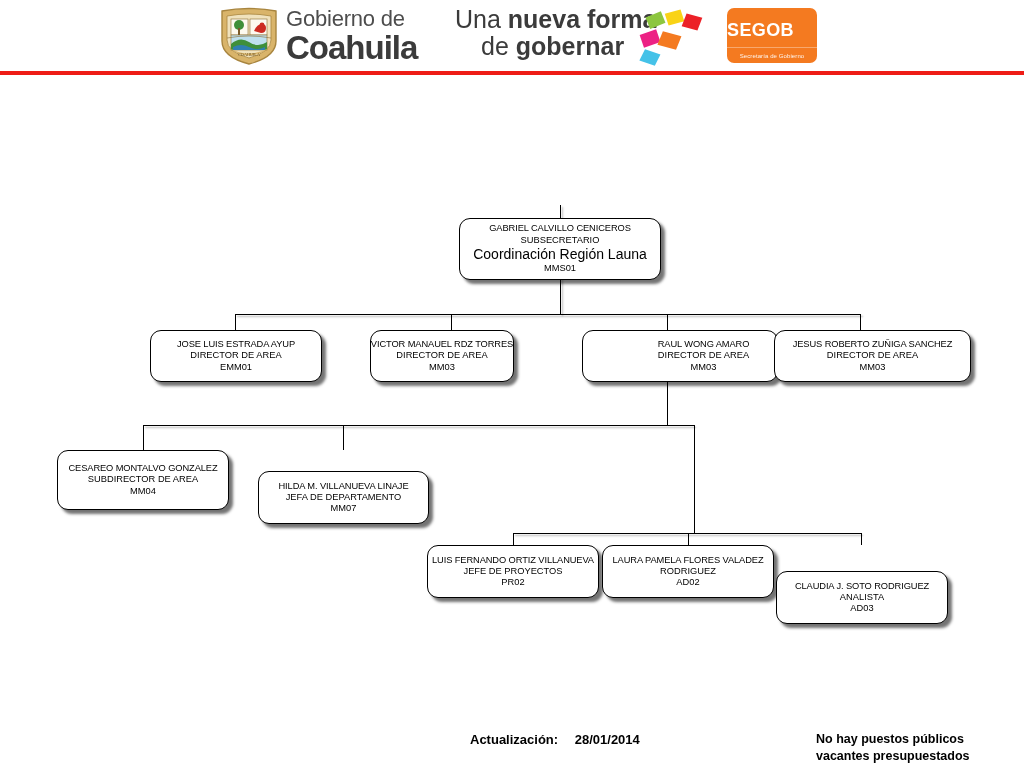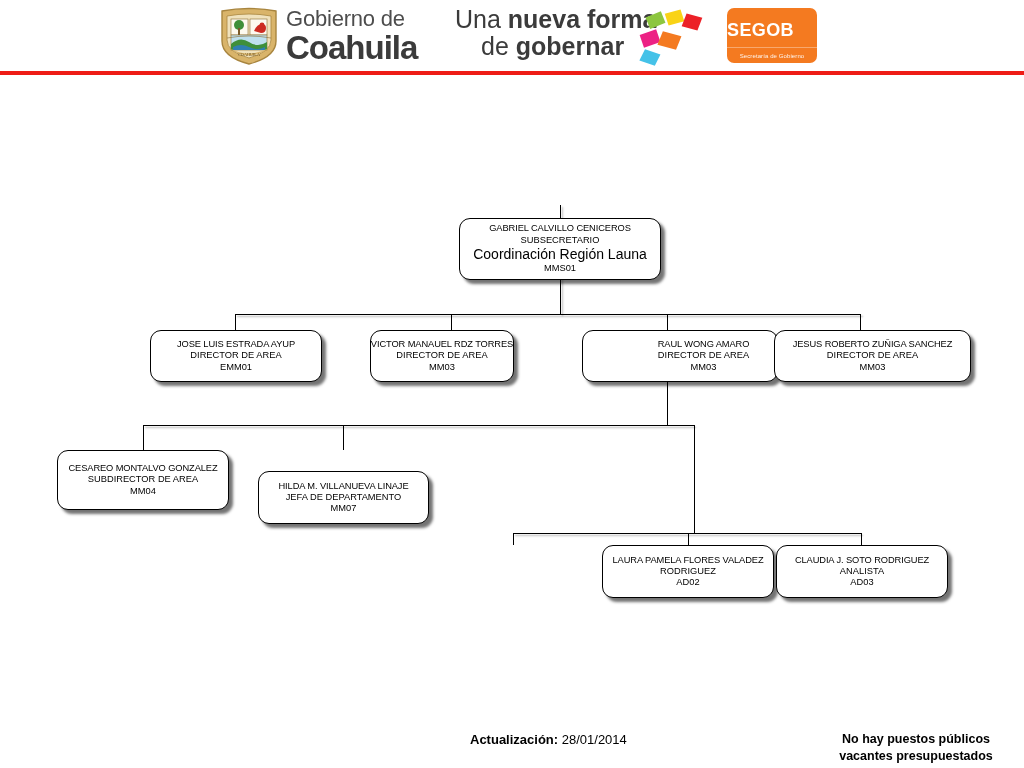--- a/index.html
+++ b/index.html
@@ -150,29 +150,29 @@
 
   
   #footer { position: absolute; left: 0; top: 715px; width: 1024px; height: 53px; }
   #update-block {
     position: absolute;
     left: 470px; top: 17px;
     font-size: 13px;
     white-space: nowrap;
   }
   #update-label { font-weight: bold; }
-  #update-value { font-weight: normal; }
+  #update-value { font-weight: bold; margin-left: 13px; }
   #vacancy-note {
     position: absolute;
     left: 816px; top: 16px;
     width: 200px;
     font-size: 12.5px;
     font-weight: bold;
     line-height: 1.35;
-    text-align: center;
+    text-align: left;
   }
 </style>
 </head>
 <body>
 
 <div id="header">
 
   <svg id="coat-of-arms" viewBox="0 0 62 58">
     <path d="M4 4 Q31 -1 58 4 L58 34 Q58 50 31 57 Q4 50 4 34 Z" fill="#d9b46a" stroke="#a8853f" stroke-width="1.4"></path>
     <path d="M9 9 Q31 5 53 9 L53 33 Q53 45 31 51 Q9 45 9 33 Z" fill="#f0e2bd" stroke="#a8853f" stroke-width="0.8"></path>
@@ -279,28 +279,33 @@
     <div class="ln">SUBDIRECTOR DE AREA</div>
     <div class="ln">MM04</div>
   </div>
 
   <div class="node" style="left:258px; top:375px; width:171px; height:53px;margin-top:21px;">
     <div class="ln ln-name">HILDA M. VILLANUEVA LINAJE</div>
     <div class="ln">JEFA DE DEPARTAMENTO</div>
     <div class="ln">MM07</div>
   </div>
 
+  <div class="node" style="left:427px; top:470px; width:172px; height:53px;">
+    <div class="ln ln-name">LUIS FERNANDO ORTIZ VILLANUEVA</div>
+    <div class="ln">JEFE DE PROYECTOS</div>
+    <div class="ln">PR02</div>
+  </div>
 
   <div class="node" style="left:602px; top:470px; width:172px; height:53px;">
     <div class="ln ln-name">LAURA PAMELA FLORES VALADEZ</div>
     <div class="ln">RODRIGUEZ</div>
     <div class="ln">AD02</div>
   </div>
 
-  <div class="node" style="left:776px; top:470px; width:172px; height:53px;">
+  <div class="node" style="left:776px; top:496px; width:172px; height:53px;">
     <div class="ln ln-name">CLAUDIA J. SOTO RODRIGUEZ</div>
     <div class="ln">ANALISTA</div>
     <div class="ln">AD03</div>
   </div>
 </div>
 
 <div id="footer">
   <div id="update-block">
     <span id="update-label">Actualización:</span><span id="update-value"> 28/01/2014</span>
   </div>

